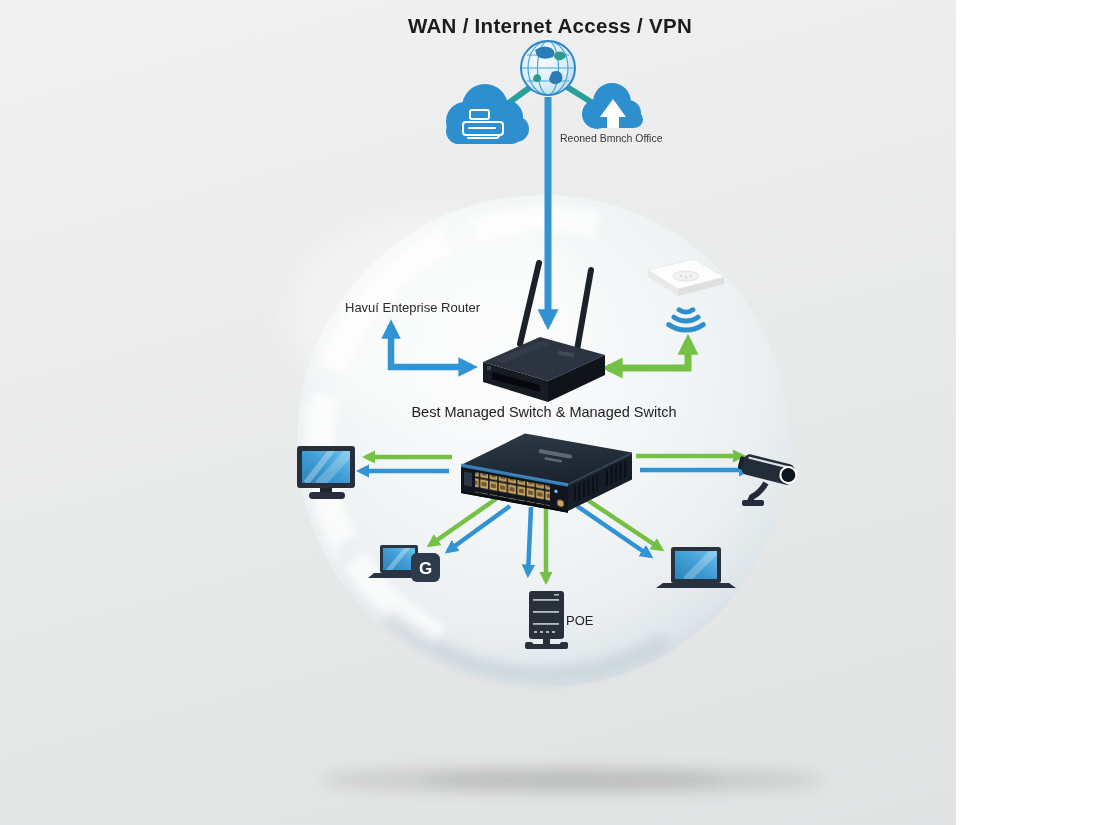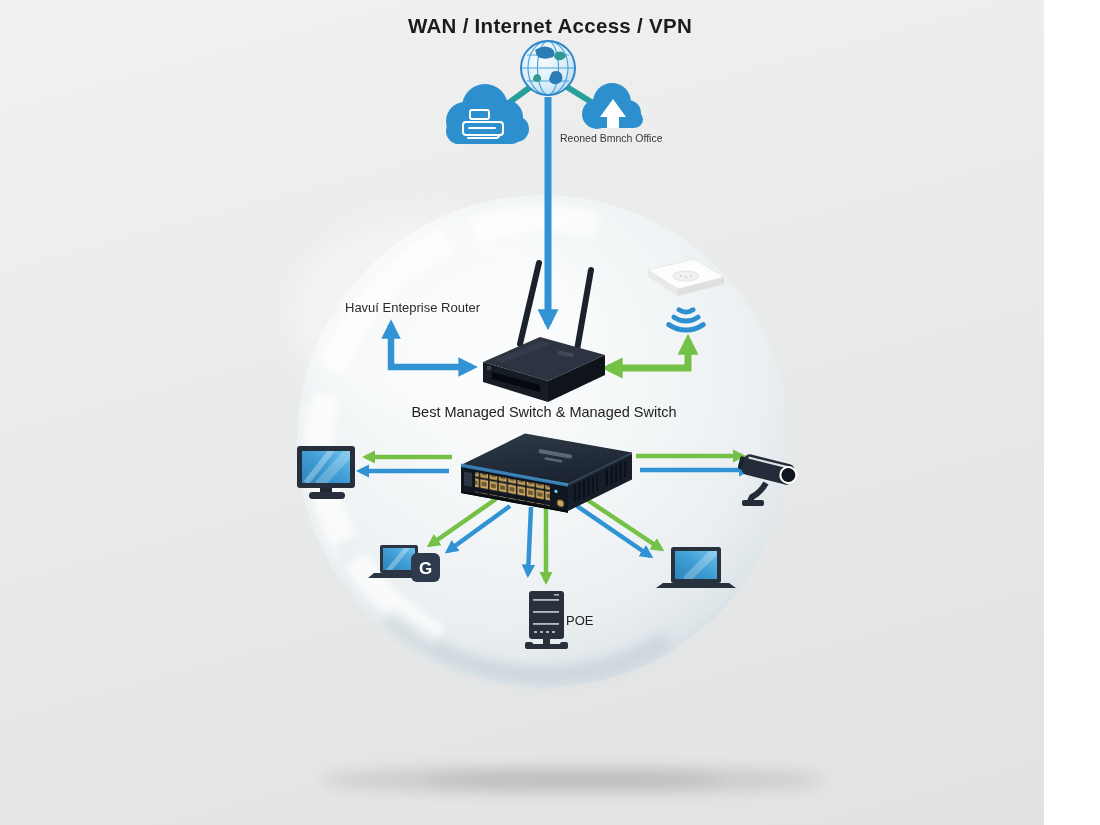--- a/index.html
+++ b/index.html
@@ -1,16 +1,16 @@
 <!DOCTYPE html>
 <html><head>
 <meta charset="utf-8">
 <style>
   html,body{margin:0;padding:0}
-  .stage{position:relative;width:1044px;height:825px;overflow:hidden;
+  .stage{position:relative;width:956px;height:825px;overflow:hidden;
          background:linear-gradient(165deg,#f1f1f1 0%,#e9eaea 48%,#e0e2e3 100%)}
   .stage svg{position:absolute;left:0;top:0}
   text{font-family:"Liberation Sans","DejaVu Sans",sans-serif}
   .t-title{font-size:20.5px;font-weight:600;fill:#1c1c1e;letter-spacing:.3px}
   .t-router{font-size:13px;fill:#2b2b2d}
   .t-switch{font-size:14.5px;fill:#1d1d1f}
   .t-branch{font-size:10.5px;fill:#38383a}
   .t-poe{font-size:13px;fill:#232325}
   .t-badge{font-size:17px;font-weight:bold;fill:#ffffff}
 </style>

